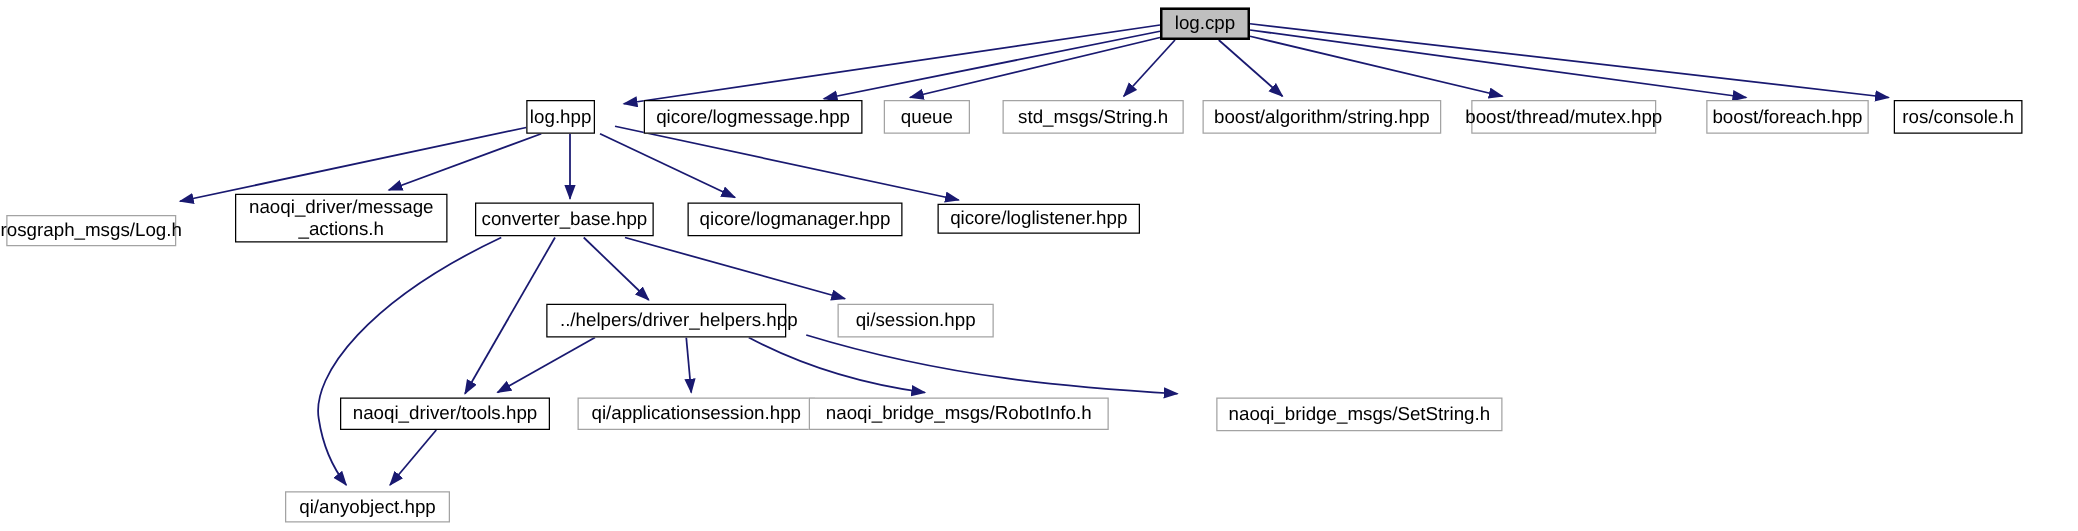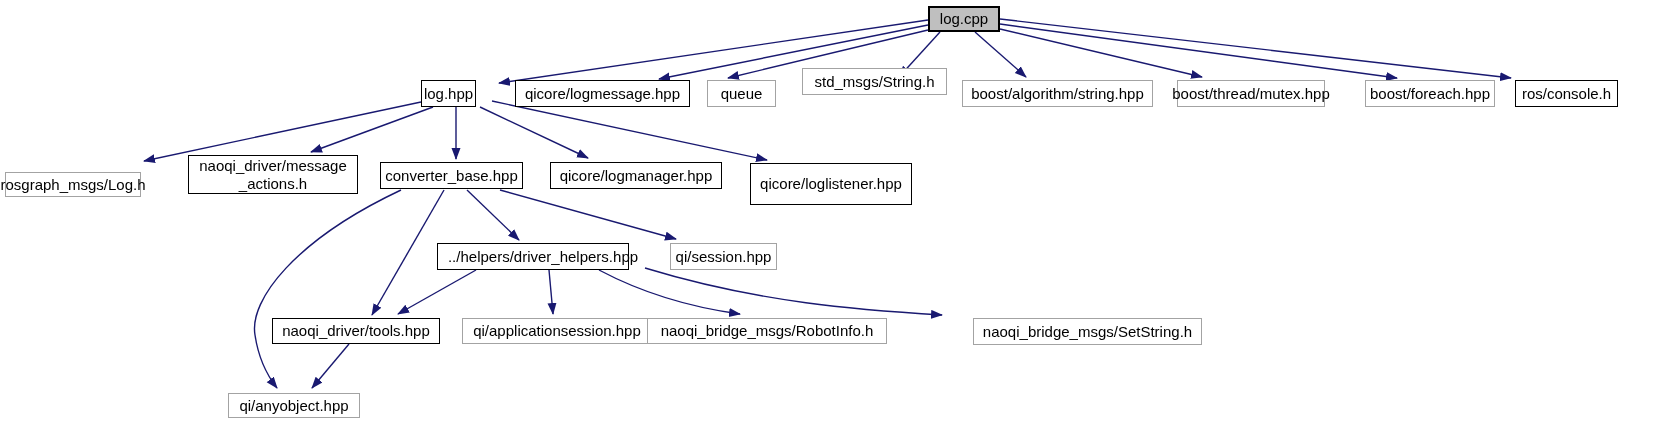--- a/index.html
+++ b/index.html
@@ -58,32 +58,32 @@
         <path d="M599,270 C650,297 703,309 740,314" fill="none" stroke="#191970" stroke-width="1.4" marker-end="url(#arrow)"></path>
         <path d="M645,268 C760,303 860,310 942,315" fill="none" stroke="#191970" stroke-width="1.4" marker-end="url(#arrow)"></path>
         <path d="M349,344 L312,388" fill="none" stroke="#191970" stroke-width="1.4" marker-end="url(#arrow)"></path>
       </g>
   </svg>
   <div id="nodes">
       <div class="node root" style="left: 928px; top: 6px; width: 72px; height: 26px;"><span>log.cpp</span></div>
       <div class="node linked" style="left: 421px; top: 80px; width: 55px; height: 27px;"><span>log.hpp</span></div>
       <div class="node linked" style="left: 515px; top: 80px; width: 175px; height: 27px; text-align: center;"><span>qicore/logmessage.hpp</span></div>
       <div class="node external" style="left: 707px; top: 80px; width: 69px; height: 27px;"><span>queue</span></div>
-      <div class="node external" style="left: 802px; top: 68px; width: 145px; height: 27px;"><span>std_msgs/String.h</span></div>
+      <div class="node external" style="left: 802px; top: 80px; width: 145px; height: 27px;"><span>std_msgs/String.h</span></div>
       <div class="node external" style="left: 962px; top: 80px; width: 191px; height: 27px;"><span>boost/algorithm/string.hpp</span></div>
       <div class="node external" style="left: 1177px; top: 80px; width: 148px; height: 27px;"><span>boost/thread/mutex.hpp</span></div>
       <div class="node external" style="left: 1365px; top: 80px; width: 130px; height: 27px;"><span>boost/foreach.hpp</span></div>
       <div class="node linked" style="left: 1515px; top: 80px; width: 103px; height: 27px;"><span>ros/console.h</span></div>
       <div class="node external" style="left: 5px; top: 172px; width: 136px; height: 25px;"><span>rosgraph_msgs/Log.h</span></div>
       <div class="node linked" style="left: 188px; top: 155px; width: 170px; height: 39px;"><span>naoqi_driver/message
 _actions.h</span></div>
       <div class="node linked" style="left: 380px; top: 162px; width: 143px; height: 27px;"><span>converter_base.hpp</span></div>
       <div class="node linked" style="left: 550px; top: 162px; width: 172px; height: 27px;"><span>qicore/logmanager.hpp</span></div>
-      <div class="node linked" style="left: 750px; top: 163px; width: 162px; height: 42px;"><span>qicore/loglistener.hpp</span></div>
+      <div class="node linked" style="left: 750px; top: 163px; width: 162px; height: 24px;"><span>qicore/loglistener.hpp</span></div>
       <div class="node linked" style="left: 437px; top: 243px; width: 192px; height: 27px; padding-left: 20px;"><span>../helpers/driver_helpers.hpp</span></div>
-      <div class="node external" style="left: 670px; top: 243px; width: 107px; height: 27px;"><span>qi/session.hpp</span></div>
+      <div class="node external" style="left: 670px; top: 243px; width: 125px; height: 27px;"><span>qi/session.hpp</span></div>
       <div class="node linked" style="left: 272px; top: 318px; width: 168px; height: 26px;"><span>naoqi_driver/tools.hpp</span></div>
       <div class="node external" style="left: 462px; top: 318px; width: 190px; height: 26px;"><span>qi/applicationsession.hpp</span></div>
       <div class="node external" style="left: 647px; top: 318px; width: 240px; height: 26px;"><span>naoqi_bridge_msgs/RobotInfo.h</span></div>
       <div class="node external" style="left: 973px; top: 318px; width: 229px; height: 27px;"><span>naoqi_bridge_msgs/SetString.h</span></div>
       <div class="node external" style="left: 228px; top: 393px; width: 132px; height: 25px;"><span>qi/anyobject.hpp</span></div>
     </div>
 </div>
 
 </body></html>

